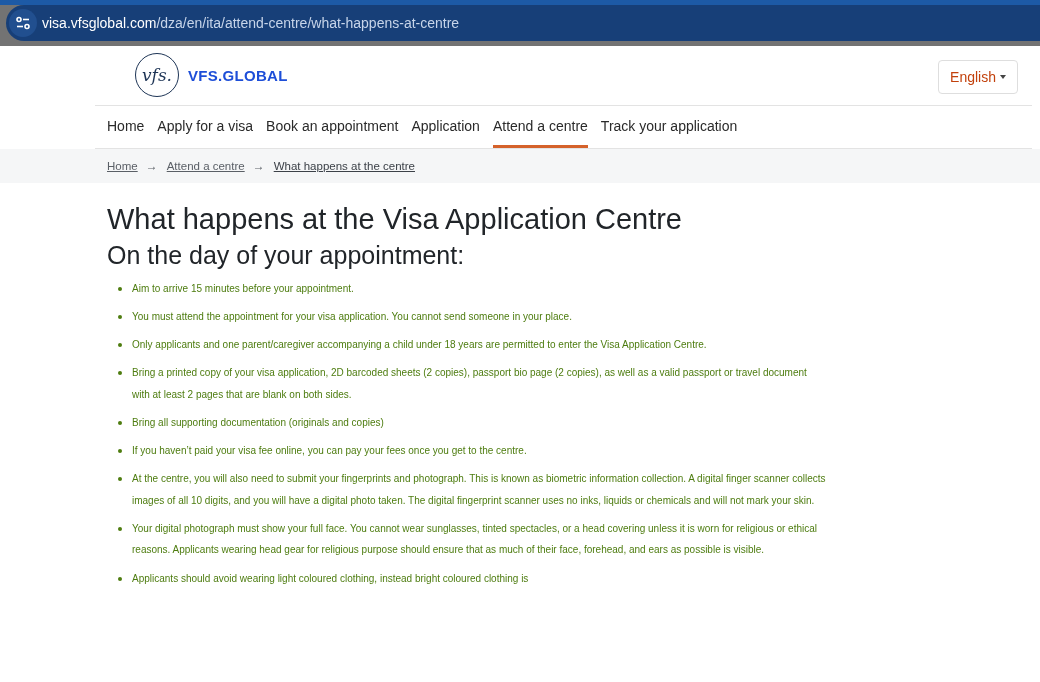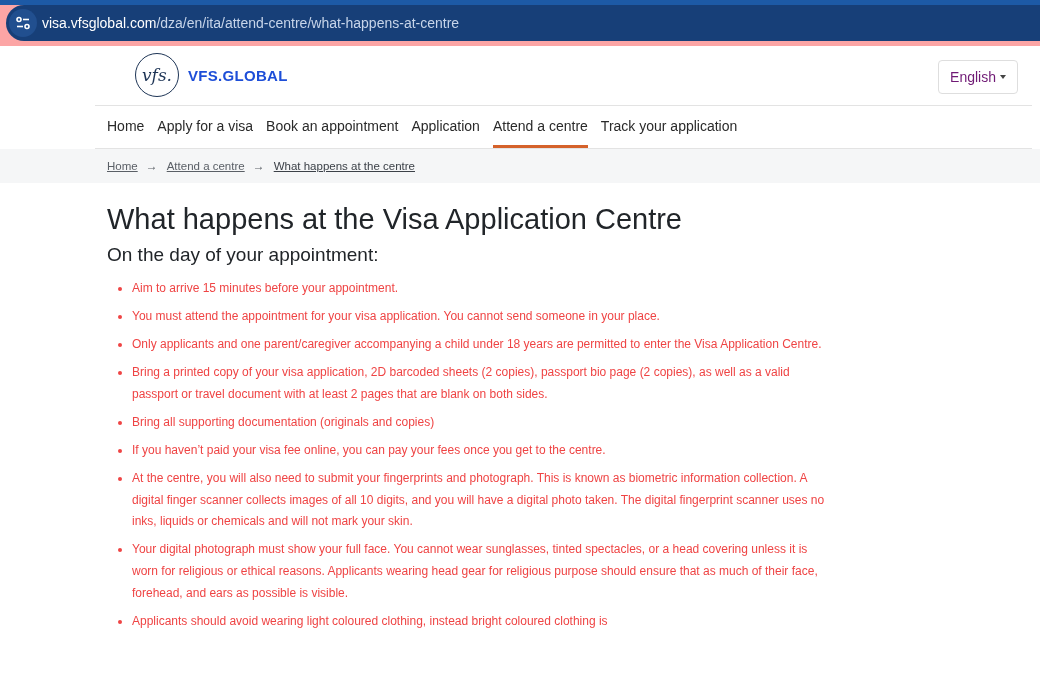--- a/index.html
+++ b/index.html
@@ -5,21 +5,21 @@
     html, body { margin:0; padding:0; }
     body {
       width:1040px; height:682px; overflow:hidden; position:relative;
       background:#ffffff;
       font-family:"Liberation Sans", "DejaVu Sans", sans-serif;
       color:#212529;
     }
     
     .browser-bar {
       position:absolute; left:0; top:0; width:1040px; height:46px;
-      background:#fca5a5;
+      background:#737373;
     }
     .browser-bar .topline { position:absolute; left:0; top:0; width:1040px; height:5px; background:#1d5aa6; }
     .address {
       position:absolute; left:6px; top:5px; width:1034px; height:36px;
       background:#173f78; border-radius:18px 0 0 18px;
       display:flex; align-items:center;
     }
     .site-icon {
       width:28px; height:28px; border-radius:50%; background:#214f8f;
       margin-left:3px; display:flex; align-items:center; justify-content:center;
@@ -35,21 +35,21 @@
     .logo { position:absolute; left:12px; top:7px; display:flex; align-items:center; }
     .logo-circle {
       width:44px; height:44px; border-radius:50%; border:1.6px solid #1e3556;
       display:flex; align-items:center; justify-content:center; box-sizing:border-box;
       font-family:"DejaVu Serif", serif; font-style:italic; font-size:17px; color:#1e3556;margin-left:28px;
     }
     .logo-text { margin-left:9px; font-size:15px; font-weight:bold; color:#1d4ed8; letter-spacing:0.3px; }
     .lang-btn {
       position:absolute; right:14px; top:14px; height:32px; padding:0 11px;
       border:1px solid #dedede; border-radius:4px; background:#fff;
-      display:flex; align-items:center; font-size:14px; color:#701a75;
+      display:flex; align-items:center; font-size:14px; color:#c2410c;
     }
     .caret { margin-left:4px; width:0; height:0; border-left:3px solid transparent; border-right:3px solid transparent; border-top:4px solid #444; }
 
     
     .nav {
       position:absolute; left:95px; top:106px; width:937px; height:42px;
       border-bottom:1px solid #e3e3e3;
     }
     .nav ul { list-style:none; margin:0; padding:0 0 0 12px; display:flex; height:42px; }
     .nav li {
@@ -65,22 +65,22 @@
       position:absolute; left:0; top:149px; width:1040px; height:34px; background:#f5f6f7;
     }
     .crumbs { position:absolute; left:107px; top:10px; display:flex; align-items:center; font-size:11.5px; }
     .crumbs a { color:#5a5f66; text-decoration:underline; }
     .crumbs a.current { color:#3c4148; }
     .crumbs .arrow { margin:0 9px 0 8px; color:#5a5f66; font-size:12px; }
 
     
     .content { position:absolute; left:107px; top:200px; width:720px; }
     h1 { margin:0; font-size:29px; font-weight:normal; color:#212529; line-height:38px; }
-    h2 { margin:4px 0 0 0; font-size:19px; font-weight:normal; color:#212529; line-height:26px; }
-    ul.points { margin:10px 0 0 0; padding:0 0 0 25px; font-size:12px; line-height:21.6px; color:#ef4444; }
+    h2 { margin:4px 0 0 0; font-size:25px; font-weight:normal; color:#212529; line-height:26px; }
+    ul.points { margin:10px 0 0 0; padding:0 0 0 25px; font-size:10px; line-height:21.6px; color:#4d7c0f; }
     ul.points li { margin-bottom:6.5px; padding-left:0; }
     ul.points li::marker { font-size:12px; }
   </style>
 </head>
 <body>
 
 <div class="browser-bar">
   <div class="topline"></div>
   <div class="address">
     <div class="site-icon">

